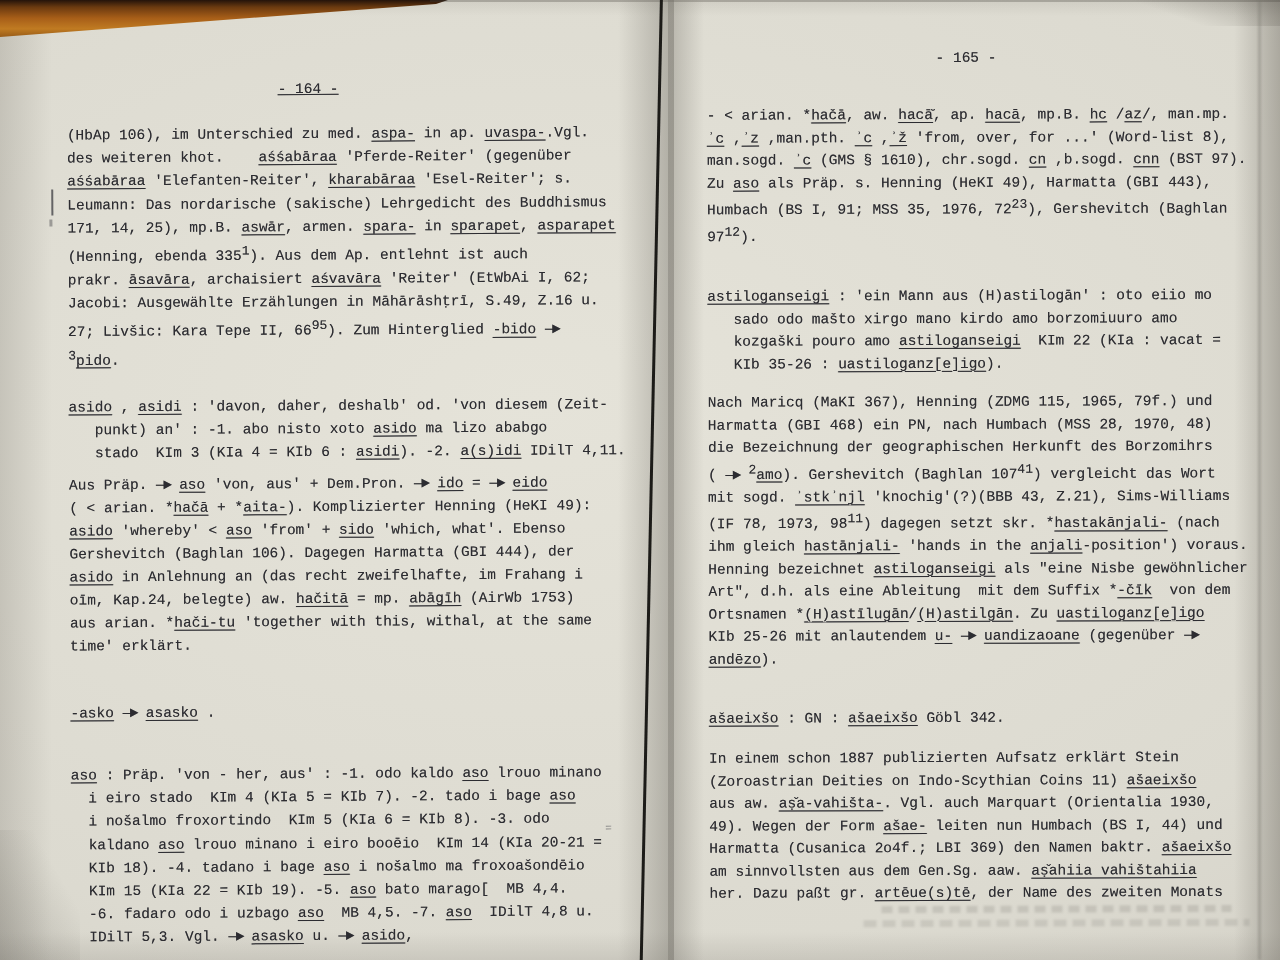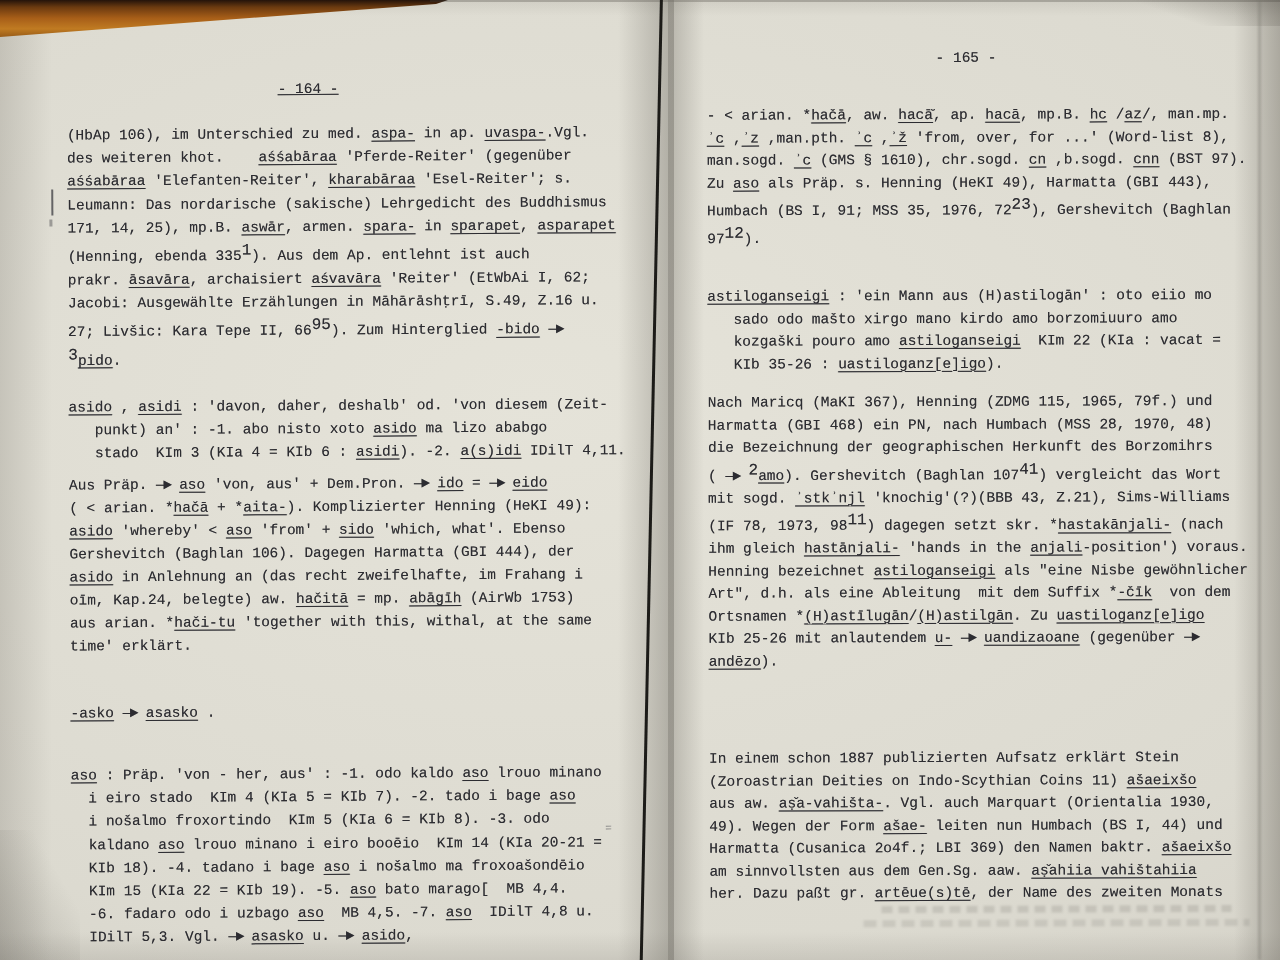--- a/index.html
+++ b/index.html
@@ -24,21 +24,21 @@
   #page-right{transform:rotate(-0.2deg);}
 
   .pagenum,.block{
     position:absolute;
     color:var(--ink,#2c2c31);
     font-size:14.5px;line-height:23px;
     text-shadow:0 0 0.6px rgba(44,44,49,.55);
   }
   .line{white-space:pre;}
   .ul{text-decoration:underline;text-decoration-thickness:1.4px;text-underline-offset:3px;}
-  .sup{font-size:16px;vertical-align:5.5px;}
+  .sup{font-size:13px;vertical-align:5.5px;}
   .arw{letter-spacing:-1.5px;}
 
   
   #pn-l{left:280px;top:76px;text-decoration:underline;}
   #bl0{left:69px;top:121px;line-height:23.2px;}
   #bl1{left:69px;top:393px;}
   #bl2{left:69px;top:471px;}
   #bl3{left:69px;top:699px;}
   #bl4{left:69px;top:761px;line-height:23.2px;}
 
@@ -154,20 +154,23 @@
         <div class="line"><span>( </span><span class="arw">—►</span><span> </span><span class="sup">2</span><span class="ul">amo</span><span>). Gershevitch (Baghlan 107</span><span class="sup">41</span><span>) vergleicht das Wort</span></div>
         <div class="line"><span>mit sogd. </span><span class="ul">ʾstkʾnjl</span><span> 'knochig'(?)(BBB 43, Z.21), Sims-Williams</span></div>
         <div class="line"><span>(IF 78, 1973, 98</span><span class="sup">11</span><span>) dagegen setzt skr. *</span><span class="ul">hastakānjali-</span><span> (nach</span></div>
         <div class="line"><span>ihm gleich </span><span class="ul">hastānjali-</span><span> 'hands in the </span><span class="ul">anjali</span><span>-position') voraus.</span></div>
         <div class="line"><span>Henning bezeichnet </span><span class="ul">astiloganseigi</span><span> als "eine Nisbe gewöhnlicher</span></div>
         <div class="line"><span>Art", d.h. als eine Ableitung  mit dem Suffix *</span><span class="ul">-čīk</span><span>  von dem</span></div>
         <div class="line"><span>Ortsnamen *</span><span class="ul">(H)astīlugān</span><span>/</span><span class="ul">(H)astilgān</span><span>. Zu </span><span class="ul">uastiloganz[e]igo</span></div>
         <div class="line"><span>KIb 25-26 mit anlautendem </span><span class="ul">u-</span><span> </span><span class="arw">—►</span><span> </span><span class="ul">uandizaoane</span><span> (gegenüber </span><span class="arw">—►</span></div>
         <div class="line"><span class="ul">andēzo</span><span>).</span></div>
       </div>
+    <div class="block" id="br3">
+        <div class="line"><span class="ul">ašaeixšo</span><span> : GN : </span><span class="ul">ašaeixšo</span><span> Göbl 342.</span></div>
+      </div>
     <div class="block" id="br4">
         <div class="line"><span>In einem schon 1887 publizierten Aufsatz erklärt Stein</span></div>
         <div class="line"><span>(Zoroastrian Deities on Indo-Scythian Coins 11) </span><span class="ul">ašaeixšo</span></div>
         <div class="line"><span>aus aw. </span><span class="ul">aṣ̌a-vahišta-</span><span>. Vgl. auch Marquart (Orientalia 1930,</span></div>
         <div class="line"><span>49). Wegen der Form </span><span class="ul">ašae-</span><span> leiten nun Humbach (BS I, 44) und</span></div>
         <div class="line"><span>Harmatta (Cusanica 2o4f.; LBI 369) den Namen baktr. </span><span class="ul">ašaeixšo</span></div>
         <div class="line"><span>am sinnvollsten aus dem Gen.Sg. aaw. </span><span class="ul">aṣ̌ahiia vahištahiia</span></div>
         <div class="line"><span>her. Dazu paßt gr. </span><span class="ul">artēue(s)tē</span><span>, der Name des zweiten Monats</span></div>
       </div>
     <div class="ghost" id="ghost1"></div>

